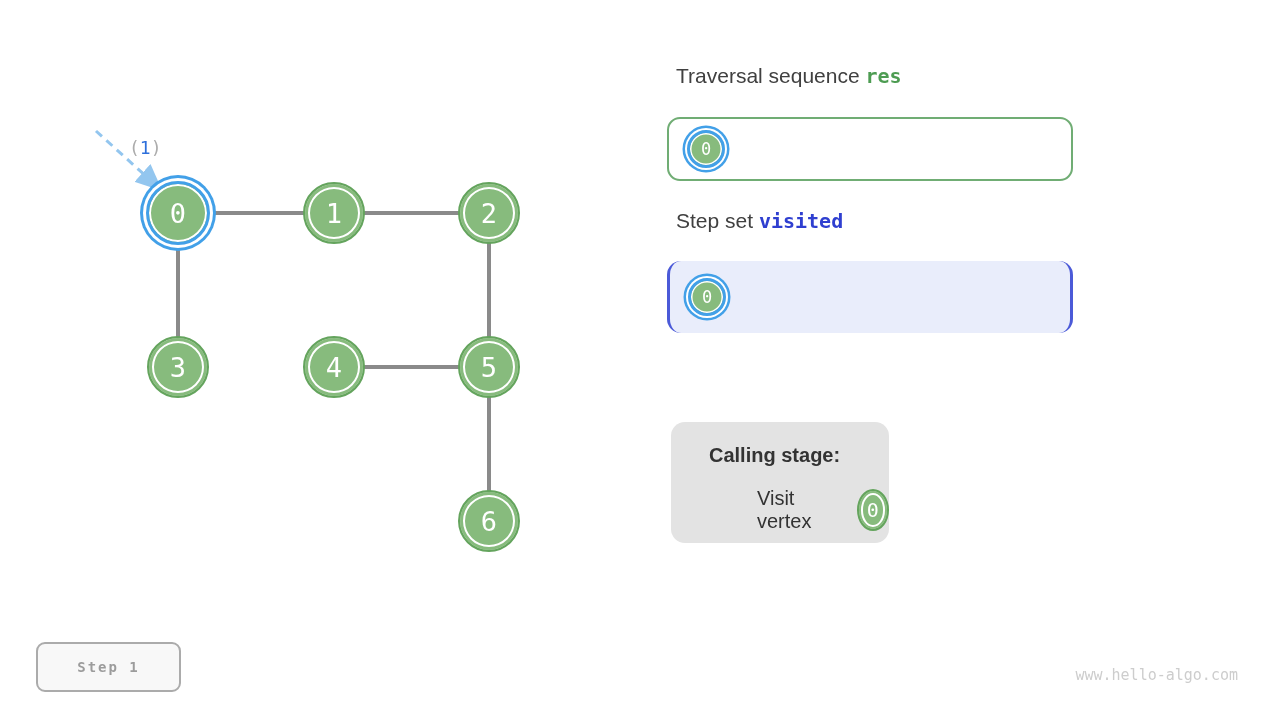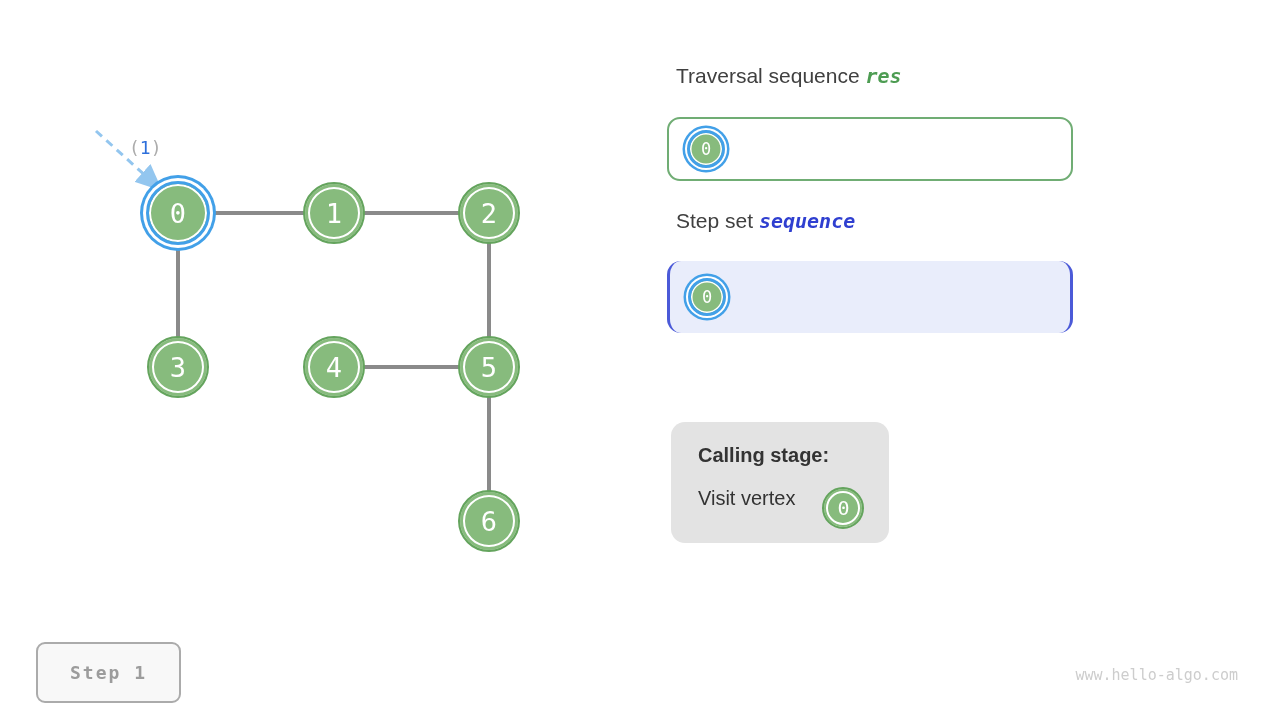--- a/index.html
+++ b/index.html
@@ -34,46 +34,46 @@
         box-shadow:inset 0 0 0 1.5px #fff, 0 0 0 2px #fff, 0 0 0 4.5px var(--highlight-blue);}
   .cnode{width:38px;height:38px;font-size:20px;
          box-shadow:inset 0 0 0 2px var(--node-fill), inset 0 0 0 4px #fff;}
 
   .arrow-label{position:absolute;left:129px;top:137px;z-index:2;
                font-family:"DejaVu Sans Mono",monospace;font-size:18px;
                color:var(--paren-gray);}
   .arrow-label .num{color:var(--arrow-num-blue);}
 
   .hdr{position:absolute;left:676px;font-size:21px;color:var(--text-dark);z-index:2;}
-  .hdr .code{font-family:"DejaVu Sans Mono",monospace;font-weight:bold;font-size:20px;font-style:italic;}
+  .hdr .code{font-family:"DejaVu Sans Mono",monospace;font-weight:bold;font-size:20px;}
   .hdr-res{top:64px;}
   .hdr-res .code{color:var(--res-green);}
   .hdr-visited{top:209px;}
   .hdr-visited .code{color:var(--visited-blue);}
 
   .box{position:absolute;left:667px;width:406px;box-sizing:border-box;
        display:flex;align-items:center;gap:12px;padding-left:18px;z-index:2;}
   .res-box{top:117px;height:64px;border:2px solid var(--res-box-border);
            border-radius:13px;background:#fff;}
   .visited-box{top:261px;height:72px;background:var(--visited-box-bg);
            border-left:3px solid var(--visited-box-border);
            border-right:3px solid var(--visited-box-border);border-radius:14px;}
 
   .calling{position:absolute;left:671px;top:422px;width:218px;height:121px;
            box-sizing:border-box;background:var(--calling-bg);border-radius:14px;
-           padding:22px 0 0 27px;z-index:2;}
+           padding:22px 0 0 38px;z-index:2;}
   .calling-title{font-size:20px;font-weight:bold;color:#333;}
-  .calling-row{margin-top:20px;display:flex;align-items:flex-start;gap:27px;
-               font-size:20px;color:#333;}
+  .calling-row{margin-top:20px;display:flex;align-items:center;gap:27px;
+               font-size:20px;color:#333;margin-left:48px;}
 
-  .step{position:absolute;left:36px;top:642px;width:145px;height:61px;
+  .step{position:absolute;left:36px;top:642px;width:145px;height:50px;
         box-sizing:border-box;background:var(--step-bg);
         border:2px solid var(--step-border);border-radius:9px;
         display:flex;align-items:center;justify-content:center;
-        font-family:"DejaVu Sans Mono",monospace;font-weight:bold;font-size:18px;
+        font-family:"DejaVu Sans Mono",monospace;font-weight:bold;font-size:14px;
         letter-spacing:2px;color:var(--step-text);z-index:2;cursor:pointer;}
   .watermark{position:absolute;right:42px;bottom:36px;
              font-family:"DejaVu Sans Mono",monospace;font-size:15px;
              color:var(--watermark);z-index:2;}
 </style>
 </head>
 <body>
 
 <div class="canvas">
 
@@ -105,21 +105,21 @@
       <div class="gnode gnode--graph" style="left: 489px; top: 367px;">5</div>
       <div class="gnode gnode--graph" style="left: 489px; top: 521px;">6</div>
     </div>
 
   <div class="hdr hdr-res"><span>Traversal sequence</span> <span class="code">res</span></div>
 
   <div class="box res-box" id="res-box">
       <div class="gnode gnode--sm gnode--hl">0</div>
     </div>
 
-  <div class="hdr hdr-visited"><span>Step set</span> <span class="code">sequence</span></div>
+  <div class="hdr hdr-visited"><span>Step set</span> <span class="code">visited</span></div>
 
   <div class="box visited-box" id="visited-box">
       <div class="gnode gnode--sm gnode--hl">0</div>
     </div>
 
   <div class="calling">
     <div class="calling-title">Calling stage:</div>
     <div class="calling-row">
       <span>Visit vertex</span>
       <span class="gnode cnode">0</span>

